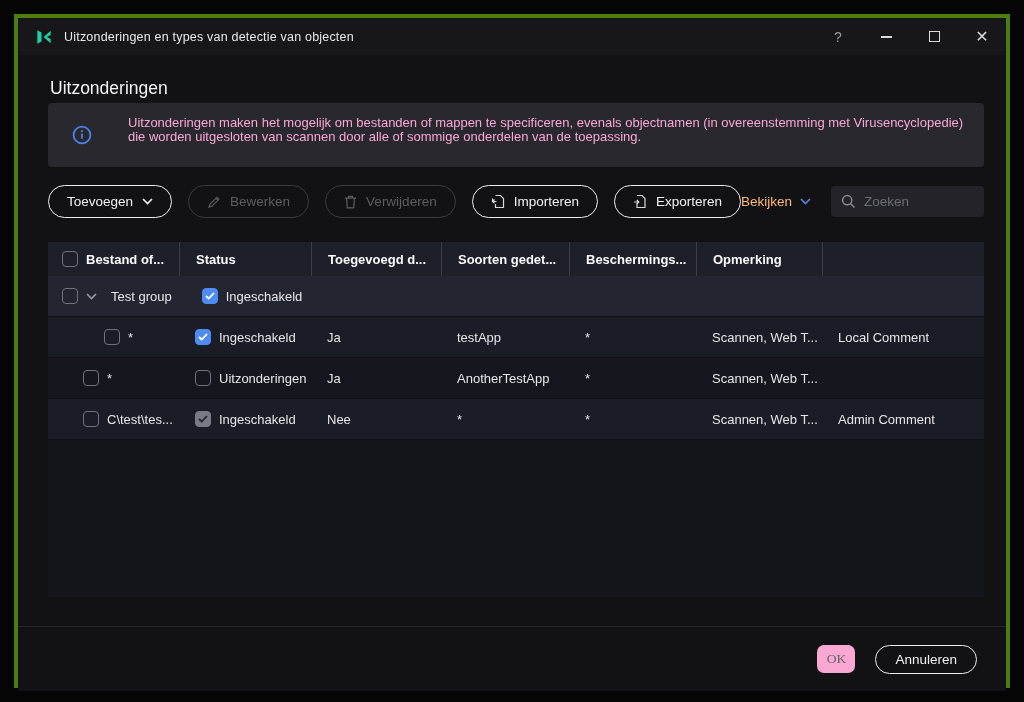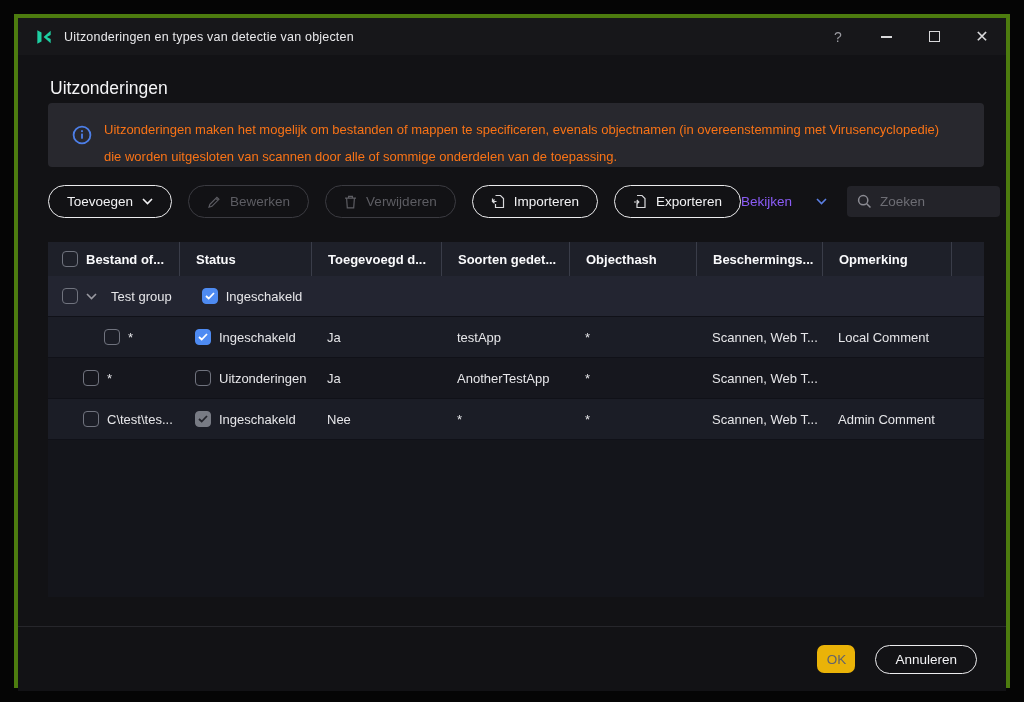--- a/index.html
+++ b/index.html
@@ -19,34 +19,34 @@
   .win-btn.help { color:#9a9aa0; font-size:14px; }
   .minimize-bar { width:11px; height:2px; background:#d8d8da; }
   .maximize-box { width:11px; height:11px; border:1.5px solid #d8d8da; }
   .win-btn.close { font-size:16px; }
 
   
   .page-title { position:absolute; left:32px; top:60px; font-size:17.5px; font-weight:normal; color:#f4f4f6; }
   .info-box { position:absolute; left:30px; top:85px; width:936px; height:64px;
               background:#28282e; border-radius:4px; display:flex; align-items:flex-start; }
   .info-icon { margin:22px 0 0 24px; flex:0 0 auto; }
-  .info-text { margin:13px 0 0 12px; width:856px; font-size:13px; line-height:27px; color:#f97316; }
+  .info-text { margin:13px 0 0 36px; width:856px; font-size:13px; line-height:14px; color:#f9a8d4; }
 
   
   .toolbar { position:absolute; left:30px; top:167px; width:936px; height:33px;
              display:flex; align-items:center; }
   .btn { height:33px; display:inline-flex; align-items:center; gap:9px; padding:0 18px;
          border:1px solid #ececee; border-radius:17px; background:transparent;
          color:#f2f2f4; font-size:13.5px; cursor:pointer; font-family:inherit; }
   .btn.disabled { border-color:#3b3b41; color:#5d5d63; }
   .btn.disabled svg { color:#5d5d63; }
   .btn svg { color:#d9d9dc; }
   .mr16 { margin-right:16px; }
-  .view-link { margin-left:auto; display:flex; align-items:center; gap:24px;
-               color:#8b5cf6; font-size:13.5px; cursor:pointer; }
+  .view-link { margin-left:auto; display:flex; align-items:center; gap:8px;
+               color:#fdba74; font-size:13.5px; cursor:pointer; }
   .search-box { margin-left:20px; width:158px; height:31px; background:#232329;
                 border-radius:4px; display:flex; align-items:center; padding:0 10px; }
   .search-box input { background:transparent; border:none; outline:none; margin-left:8px;
                       width:110px; font-size:13.5px; color:#a3a3a3; font-family:inherit; }
   .search-box input::placeholder { color:#6d6d74; }
 
   
   .table { position:absolute; left:30px; top:224px; width:936px; height:355px;
            background:#14151b; overflow:hidden; }
   .grid-row { display:grid; grid-template-columns:131px 132px 130px 128px 127px 126px 129px 1fr; }
@@ -75,22 +75,22 @@
   .indent-top { padding-left:35px !important; }
   .file-label { margin-left:14px; }
   .star-label { margin-left:8px; }
   .status-label { margin-left:8px; }
   .expander { margin-left:8px; flex:0 0 auto; cursor:pointer; display:flex; }
 
   
   .footer { position:absolute; left:0; top:608px; width:100%; height:65px;
             border-top:1px solid #26262b; display:flex; align-items:center;
             justify-content:flex-end; gap:20px; padding-right:29px; background:#121215; }
-  .btn-ok { width:38px; height:28px; background:#eab308; color:#64646a; border:none;
-            border-radius:7px; font-size:13.5px; font-family:Liberation Sans, sans-serif;text-align:center; }
+  .btn-ok { width:38px; height:28px; background:#f9a8d4; color:#64646a; border:none;
+            border-radius:7px; font-size:13.5px; font-family:Liberation Serif, serif;text-align:center; }
   .btn-cancel { height:29px; padding:0 19px; background:transparent; border:1px solid #ececee;
                 border-radius:15px; color:#f2f2f4; font-size:13.5px; font-family:inherit; cursor:pointer; }
 </style>
 </head>
 <body>
 
 <div class="window">
 
   <div class="titlebar">
     <svg class="logo" viewBox="0 0 24 24">
@@ -172,21 +172,20 @@
   <div class="table">
 
     <div class="grid-row thead">
       <div class="th">
         <span class="checkbox"></span>
         <span class="th-label">Bestand of...</span>
       </div>
       <div class="th">Status</div>
       <div class="th">Toegevoegd d...</div>
       <div class="th">Soorten gedet...</div>
-      <div class="th">Objecthash</div>
       <div class="th">Beschermings...</div>
       <div class="th">Opmerking</div>
       <div class="th"></div>
     </div>
 
     <div class="grid-row trow row-group">
       <div class="cell cell-file" style="grid-column:1 / span 2; display:flex;">
         <span class="checkbox"></span>
         <span class="expander">
           <svg width="11" height="7" viewBox="0 0 11 7">

